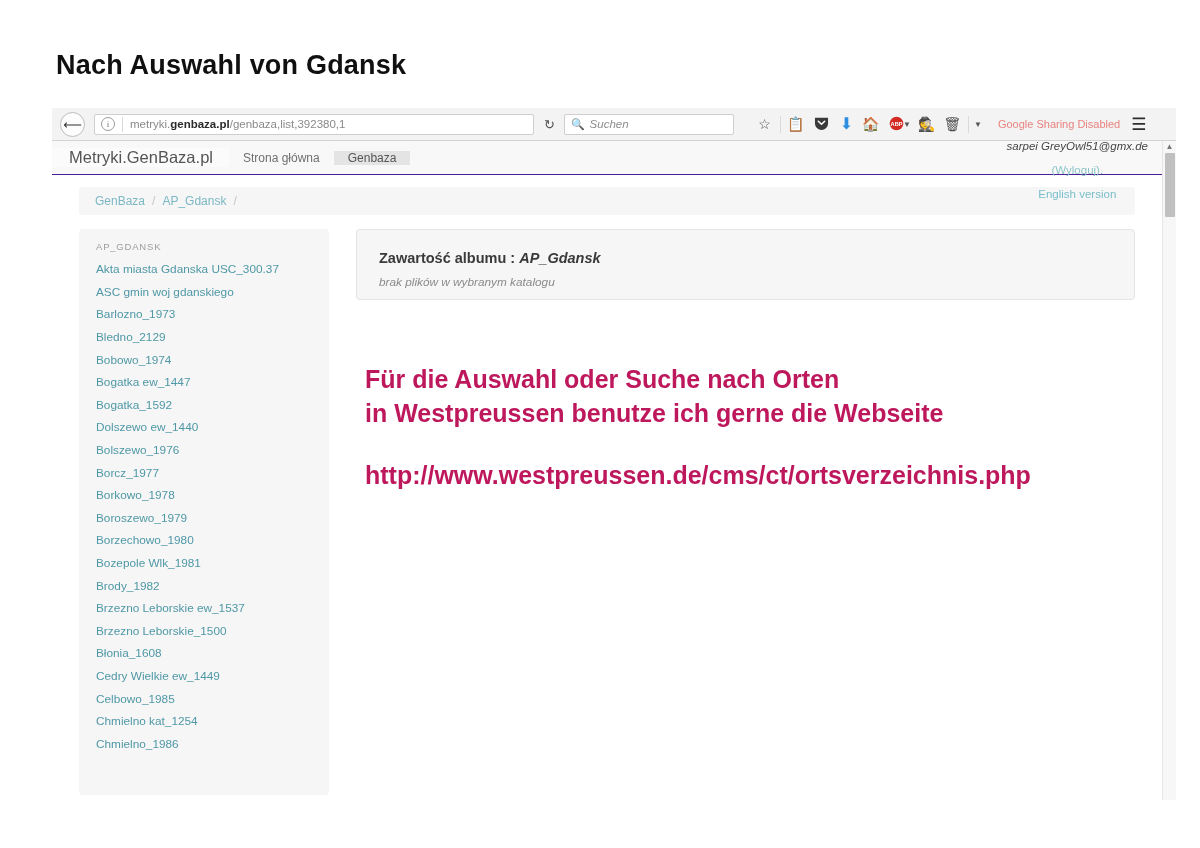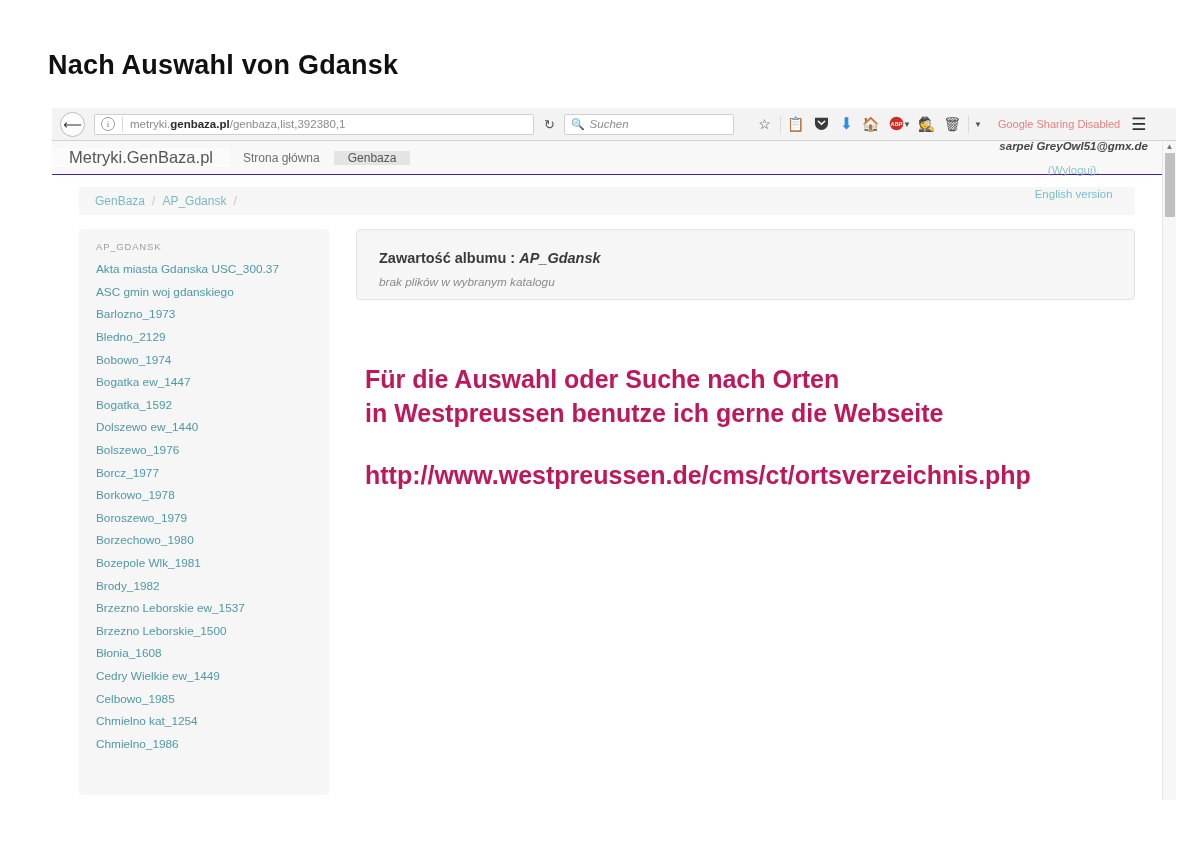--- a/index.html
+++ b/index.html
@@ -11,21 +11,21 @@
     height: 848px;
     background: #ffffff;
     font-family: "Liberation Sans", sans-serif;
     overflow: hidden;
     position: relative;
   }
 
   
   .slide-title {
     position: absolute;
-    left: 48px;
+    left: 56px;
     top: 50px;
     font-size: 27px;
     font-weight: bold;
     color: #101010;
     letter-spacing: 0.2px;
   }
 
   
   .browser {
     position: absolute;
@@ -217,21 +217,21 @@
   }
   .nav-right {
     margin-left: auto;
     display: flex; align-items: center;
     padding-right: 14px;
     font-size: 11.5px;
     color: #7a7a7a;
     white-space: nowrap;
     flex-direction: column;
   }
-  .nav-right b { font-weight: bold; font-style: italic; color: #454545; }
+  .nav-right b { font-weight: normal; font-style: italic; color: #454545; }
   .nav-right .lnk { color: #8fc4c9; }
   .nav-right .lnk2 { color: #79bfcb; }
 
   
   .breadcrumb {
     margin: 12px 27px 0 27px;
     height: 28px;
     background: #f6f6f6;
     border-radius: 3px;
     display: flex;

